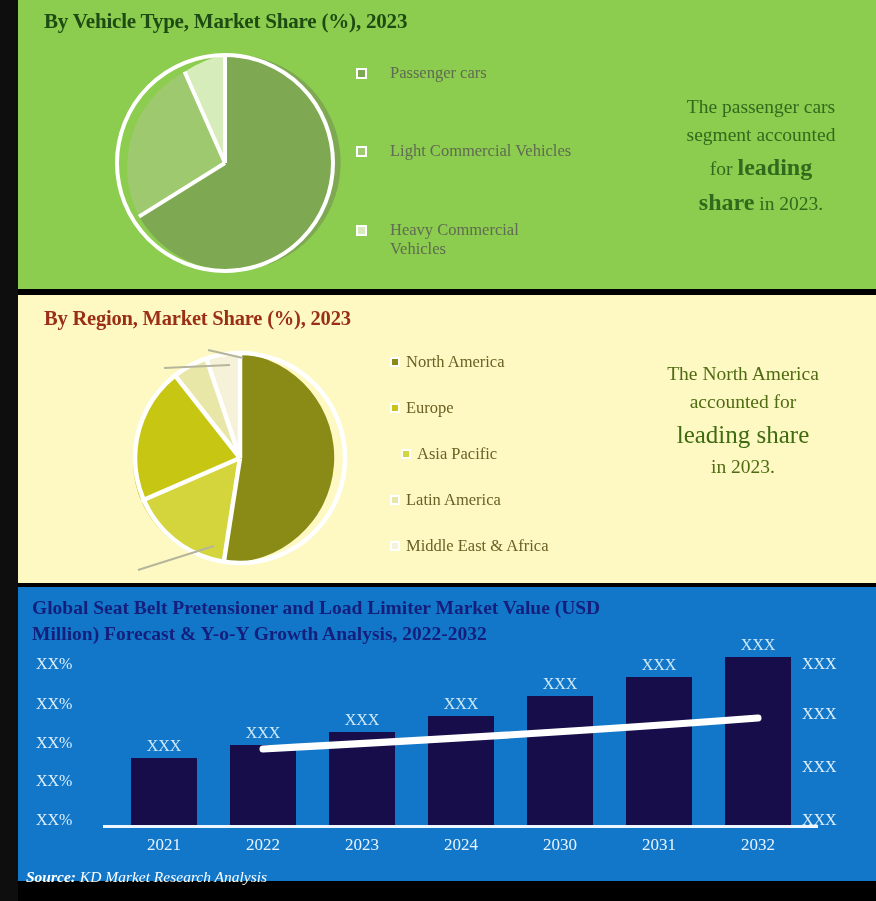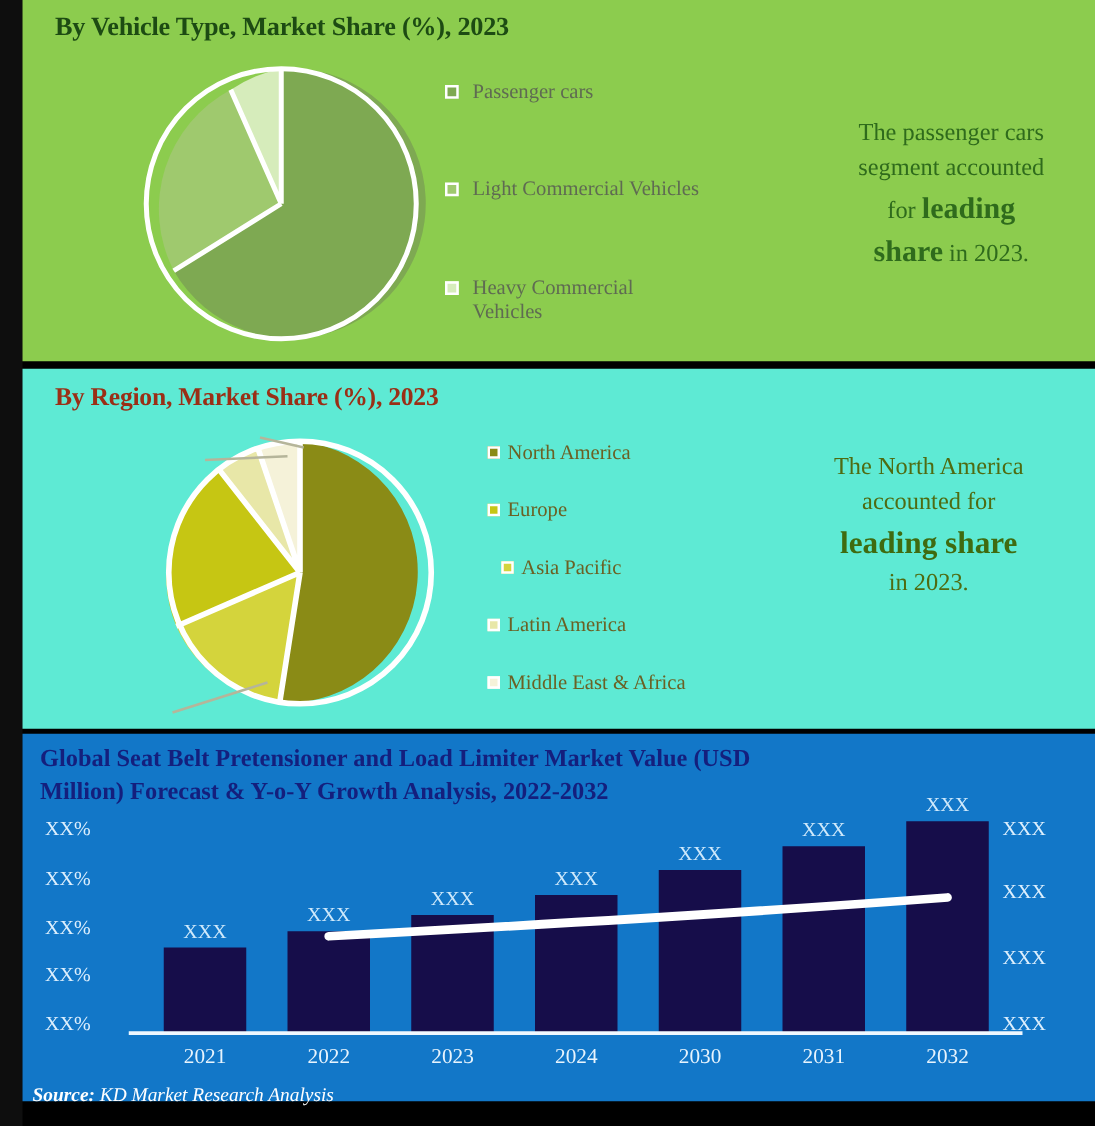--- a/index.html
+++ b/index.html
@@ -40,21 +40,21 @@
 
   .green-legend {
     position: absolute;
     left: 338px; top: 64px;
     width: 270px;
   }
   .lg-item {
     position: absolute;
     display: flex;
     align-items: flex-start;
-    gap: 11px;
+    gap: 23px;
     font-size: 16.5px;
     color: #5f6b52;
     line-height: 1.13;
   }
   .lg-swatch {
     width: 11px; height: 11px;
     border: 2px solid #ffffff;
     flex: 0 0 auto;
     margin-top: 4px;
   }
@@ -68,21 +68,21 @@
     font-size: 19.5px;
     line-height: 1.46;
   }
   .green-callout b { font-size: 24px; font-weight: bold; }
 
   
   .sec-orange {
     position: absolute;
     left: 18px; top: 295px;
     width: 858px; height: 288px;
-    background: #5eead4;
+    background: #fef9c3;
   }
   .orange-title {
     position: absolute;
     left: 26px; top: 12px;
     font-size: 20.5px;
     font-weight: bold;
     color: #9a2f16;
     letter-spacing: -0.2px;
     white-space: nowrap;
   }
@@ -111,21 +111,21 @@
   }
   .orange-callout {
     position: absolute;
     left: 612px; top: 360px;
     width: 262px;
     text-align: center;
     color: #4f6b11;
     font-size: 19.5px;
     line-height: 1.45;
   }
-  .orange-callout b { font-size: 25px; font-weight: bold; color:#3f6b10;}
+  .orange-callout b { font-size: 25px; font-weight: normal; color:#3f6b10;}
 
   .pct-label {
     position: absolute;
     font-size: 16px;
     color: #4a4a36;
     white-space: nowrap;
   }
 
   
   .sec-blue {

